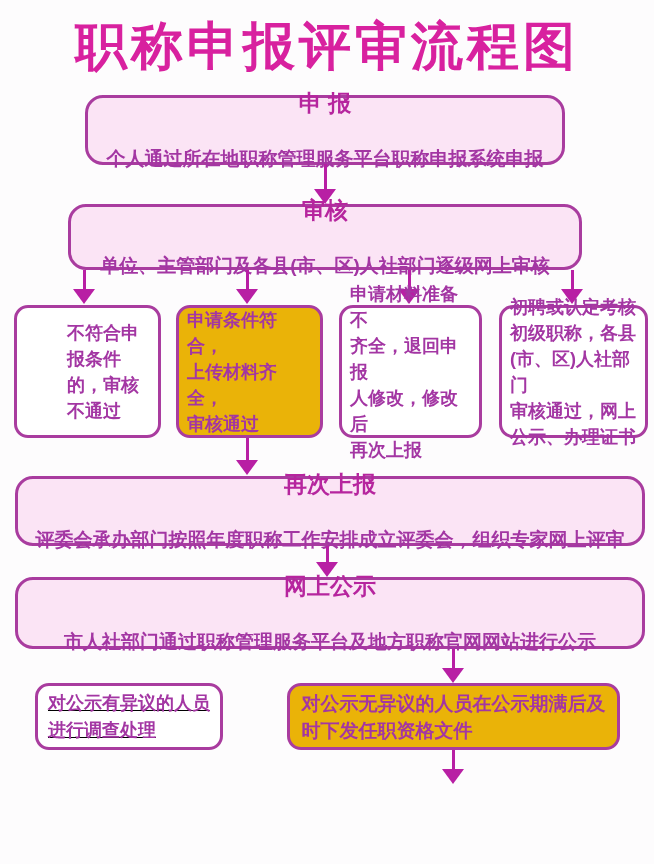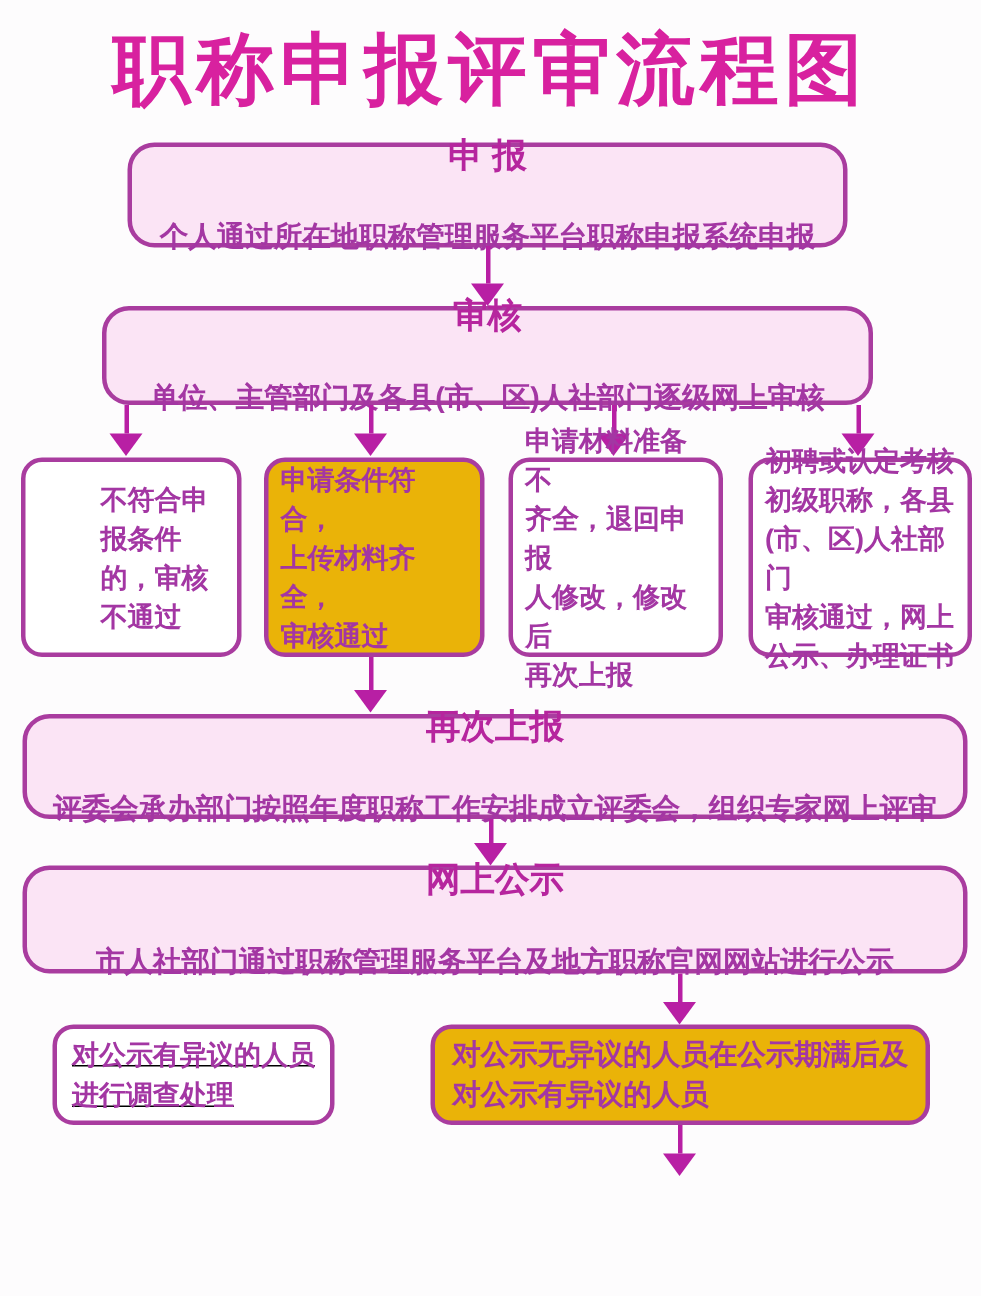--- a/index.html
+++ b/index.html
@@ -149,21 +149,21 @@
     <div class="stem"></div>
       <div class="head"></div>
   </div>
 
   <div class="node fill-white r14" style="left:35px;top:683px;width:188px;height:67px;text-decoration:underline;">
     <div class="small-text">对公示有异议的人员
 进行调查处理</div>
   </div>
   <div class="node fill-med r14" style="left:287px;top:683px;width:333px;height:67px;">
     <div class="small-text" style="font-size:19px;">对公示无异议的人员在公示期满后及
-对公示有异议的人员</div>
+时下发任职资格文件</div>
   </div>
 
   <div class="flow-arrow" style="left:442px;top:750px;height:34px;">
     <div class="stem"></div>
       <div class="head"></div>
   </div>
 
 
 </div>
 

